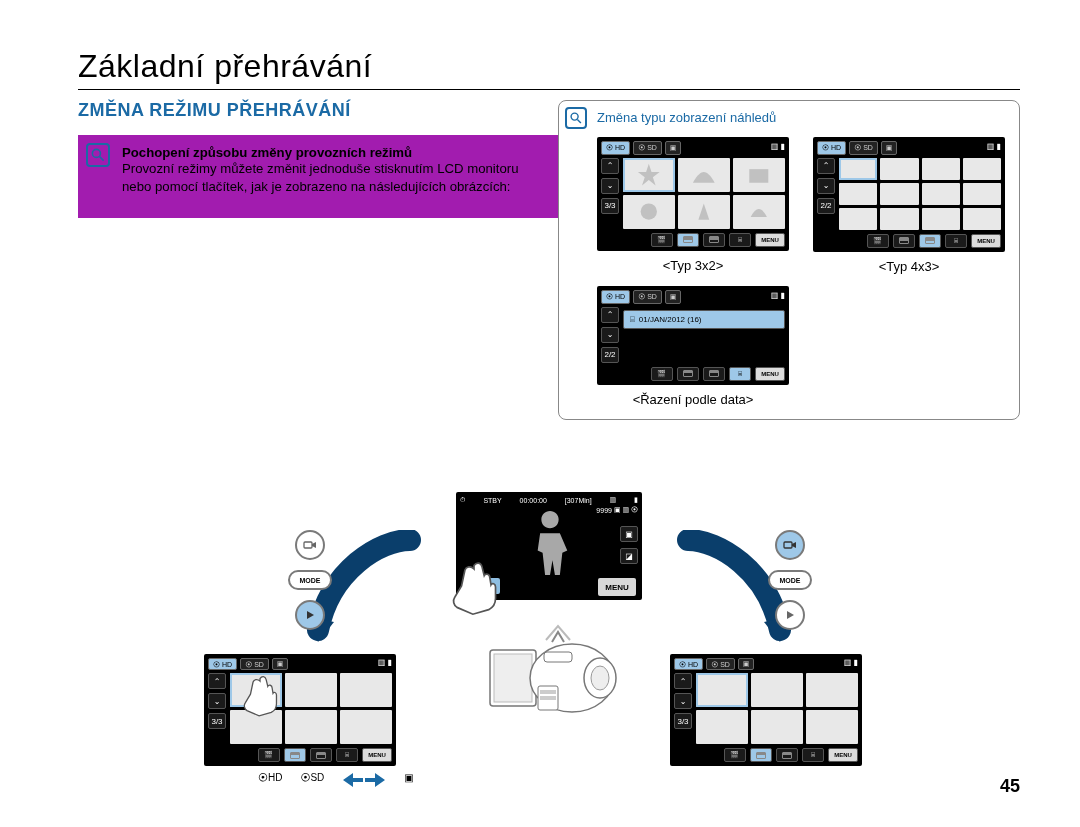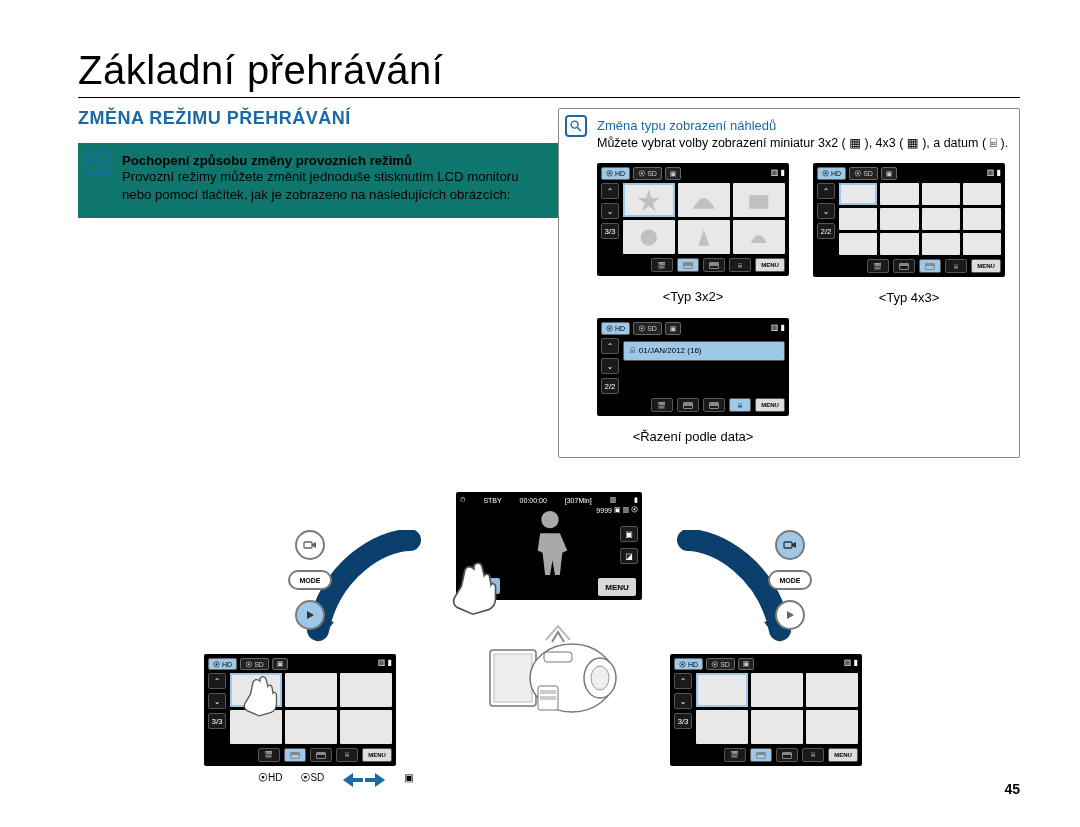--- a/index.html
+++ b/index.html
@@ -1,37 +1,37 @@
 <!DOCTYPE html>
 <html><head>
 <meta charset="utf-8">
 <style>
   * { box-sizing: border-box; margin: 0; padding: 0; }
   body { width: 1080px; height: 827px; background: #fff; font-family: Arial, Helvetica, sans-serif; color: #000; position: relative; }
   .page { padding: 48px 60px 40px 78px; }
-  h1.title { font-size: 40px; font-weight: 300; border-bottom: 1px solid #000; padding-bottom: 4px; margin-bottom: 10px; letter-spacing: 0.5px; }
+  h1.title { font-size: 32px; font-weight: 300; border-bottom: 1px solid #000; padding-bottom: 4px; margin-bottom: 10px; letter-spacing: 0.5px; }
   h2.sub { color: #1b6aa5; font-size: 18px; font-weight: 600; margin-bottom: 8px; letter-spacing: 0.5px; }
   .cols { display: flex; }
   .left { width: 480px; }
   .right { flex: 1; }
   ul.bullets { list-style: none; padding-left: 4px; }
   ul.bullets li { font-size: 13.2px; line-height: 1.35; margin-bottom: 2px; padding-left: 14px; position: relative; }
   ul.bullets li::before { content: "•"; position: absolute; left: 0; top: 0; }
-  .tipbox { background: #0f766e; margin-top: 14px; padding: 10px 12px 14px 44px; position: relative; border-radius: 0; }
+  .tipbox { background: #a21caf; margin-top: 14px; padding: 10px 12px 22px 44px; position: relative; border-radius: 0; }
   .tipbox .mag { position: absolute; left: 8px; top: 8px; width: 24px; height: 24px; border: 2px solid #1b6aa5; border-radius: 4px; display: flex; align-items: center; justify-content: center; }
   .tipbox .mag svg { width: 16px; height: 16px; }
   .tip-title { font-size: 13.2px; font-weight: bold; }
   .tip-body { font-size: 13.2px; line-height: 1.35; }
-  .sidebox { border: 1px solid #888; border-radius: 2px; padding: 8px 10px 10px 38px; position: relative; font-size: 12.5px; line-height: 1.4; }
+  .sidebox { border: 1px solid #888; border-radius: 8px; padding: 8px 10px 10px 38px; position: relative; font-size: 12.5px; line-height: 1.4; }
   .sidebox .mag { position: absolute; left: 6px; top: 6px; width: 22px; height: 22px; border: 2px solid #1b6aa5; border-radius: 4px; display: flex; align-items: center; justify-content: center; }
   .sidebox .mag svg { width: 14px; height: 14px; }
   .side-title { color: #1b6aa5; font-weight: 500; font-size: 13px; }
   .thumbpair { display: flex; gap: 24px; margin-top: 10px; justify-content: flex-start; }
   .thumbcol { text-align: center; }
-  .thumbcap { font-size: 13px; margin-top: 12px; }
+  .thumbcap { font-size: 13px; margin-top: 6px; }
   .thumb-lcd { width: 192px; background: #000; border-radius: 2px; color: #fff; padding: 4px; font-size: 8px; }
   .thumb-lcd .toprow { display: flex; gap: 3px; margin-bottom: 3px; }
   .tab { background: #222; border: 1px solid #666; border-radius: 2px; padding: 1px 4px; font-size: 7px; color: #ccc; display: inline-flex; align-items: center; gap: 2px; }
   .tab.active { background: #9ec8e8; color: #000; }
   .thumb-body { display: flex; gap: 4px; }
   .side-nav { display: flex; flex-direction: column; gap: 4px; }
   .navbtn { width: 18px; height: 16px; background: #1a1a1a; border: 1px solid #555; border-radius: 2px; display: flex; align-items: center; justify-content: center; color: #fff; font-size: 8px; }
   .grid { flex: 1; display: grid; gap: 3px; }
   .grid.g3x2 { grid-template-columns: repeat(3,1fr); grid-template-rows: repeat(2,34px); }
   .grid.g4x3 { grid-template-columns: repeat(4,1fr); grid-template-rows: repeat(3,22px); }
@@ -67,21 +67,21 @@
   .modebtn { width: 44px; height: 20px; border: 2px solid #7a7a7a; border-radius: 10px; display: flex; align-items: center; justify-content: center; font-size: 7px; font-weight: bold; background: #fff; }
 
   .bottom-lcd { position: absolute; width: 192px; background: #000; border-radius: 2px; color: #fff; font-size: 8px; padding: 4px; }
   .bottom-lcd.left-l { left: 24px; top: 162px; }
   .bottom-lcd.right-l { left: 490px; top: 162px; }
 
   .iconrow { position: absolute; left: 292px; top: 280px; display: flex; gap: 18px; align-items: flex-start; font-size: 10px; }
   .iconrow .arrgrp { display: flex; gap: 0; }
   .arr { width: 22px; height: 16px; display: flex; align-items: center; justify-content: center; }
 
-  .pagenum { position: absolute; right: 60px; bottom: 30px; font-size: 14px; font-weight: bold; }
+  .pagenum { position: absolute; right: 60px; bottom: 30px; font-size: 18px; font-weight: bold; }
 
   .lcd-tab-icon { display:inline-block; width:10px; height:7px; border:1px solid #888; border-radius:1px; background: linear-gradient(#888 50%, transparent 50%); }
 </style>
 </head>
 <body>
 
 <div class="page">
   <h1 class="title">Základní přehrávání</h1>
   <div class="cols">
     <div class="left">
@@ -102,21 +102,20 @@
 
     <div class="right">
       <div class="sidebox">
         <div class="mag">
           <svg viewBox="0 0 20 20">
               <circle cx="8" cy="8" r="5" fill="none" stroke="#1b6aa5" stroke-width="2"></circle>
               <line x1="12" y1="12" x2="17" y2="17" stroke="#1b6aa5" stroke-width="2"></line>
             </svg>
         </div>
         <div class="side-title">Změna typu zobrazení náhledů</div>
-        <div>Můžete vybrat volby zobrazení miniatur 3x2 ( ▦ ), 4x3 ( ▦ ), a datum ( ⌸ ).</div>
 
         <div class="thumbpair">
 
           <div class="thumbcol">
             <div class="thumb-lcd">
               <div class="toprow">
                 <span class="tab active">⦿<span>HD</span></span>
                 <span class="tab">⦿<span>SD</span></span>
                 <span class="tab">▣</span>
                 <span style="flex:1"></span>

